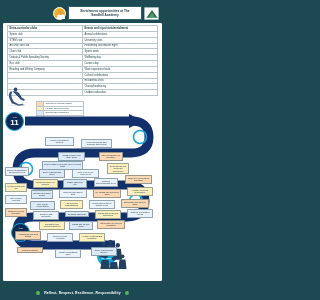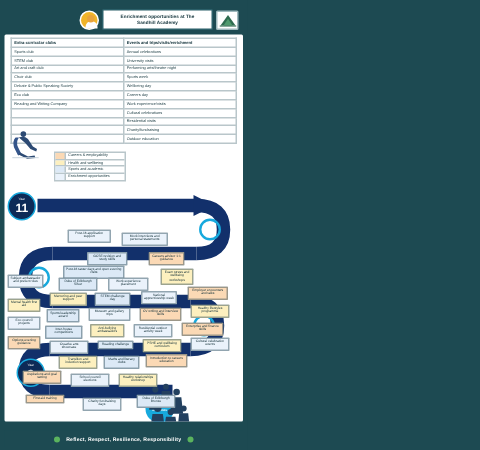--- a/index.html
+++ b/index.html
@@ -116,21 +116,21 @@
   }
 
   
   .seated {
     position: absolute; left: 3px; top: 62px;
     width: 22px; height: 22px;
   }
 
   
   .flow {
-    position: absolute; left: 0; top: 104px;
+    position: absolute; left: 0; top: 88px;
     width: 127px; height: 162px;
   }
   .flow svg.ribbon { position: absolute; left: 0; top: 0; }
 
   .node {
     position: absolute;
     font-size: 2.2px; line-height: 1.18;
     padding: 0.7px 1px;
     border-radius: 0.5px;
     text-align: center;

